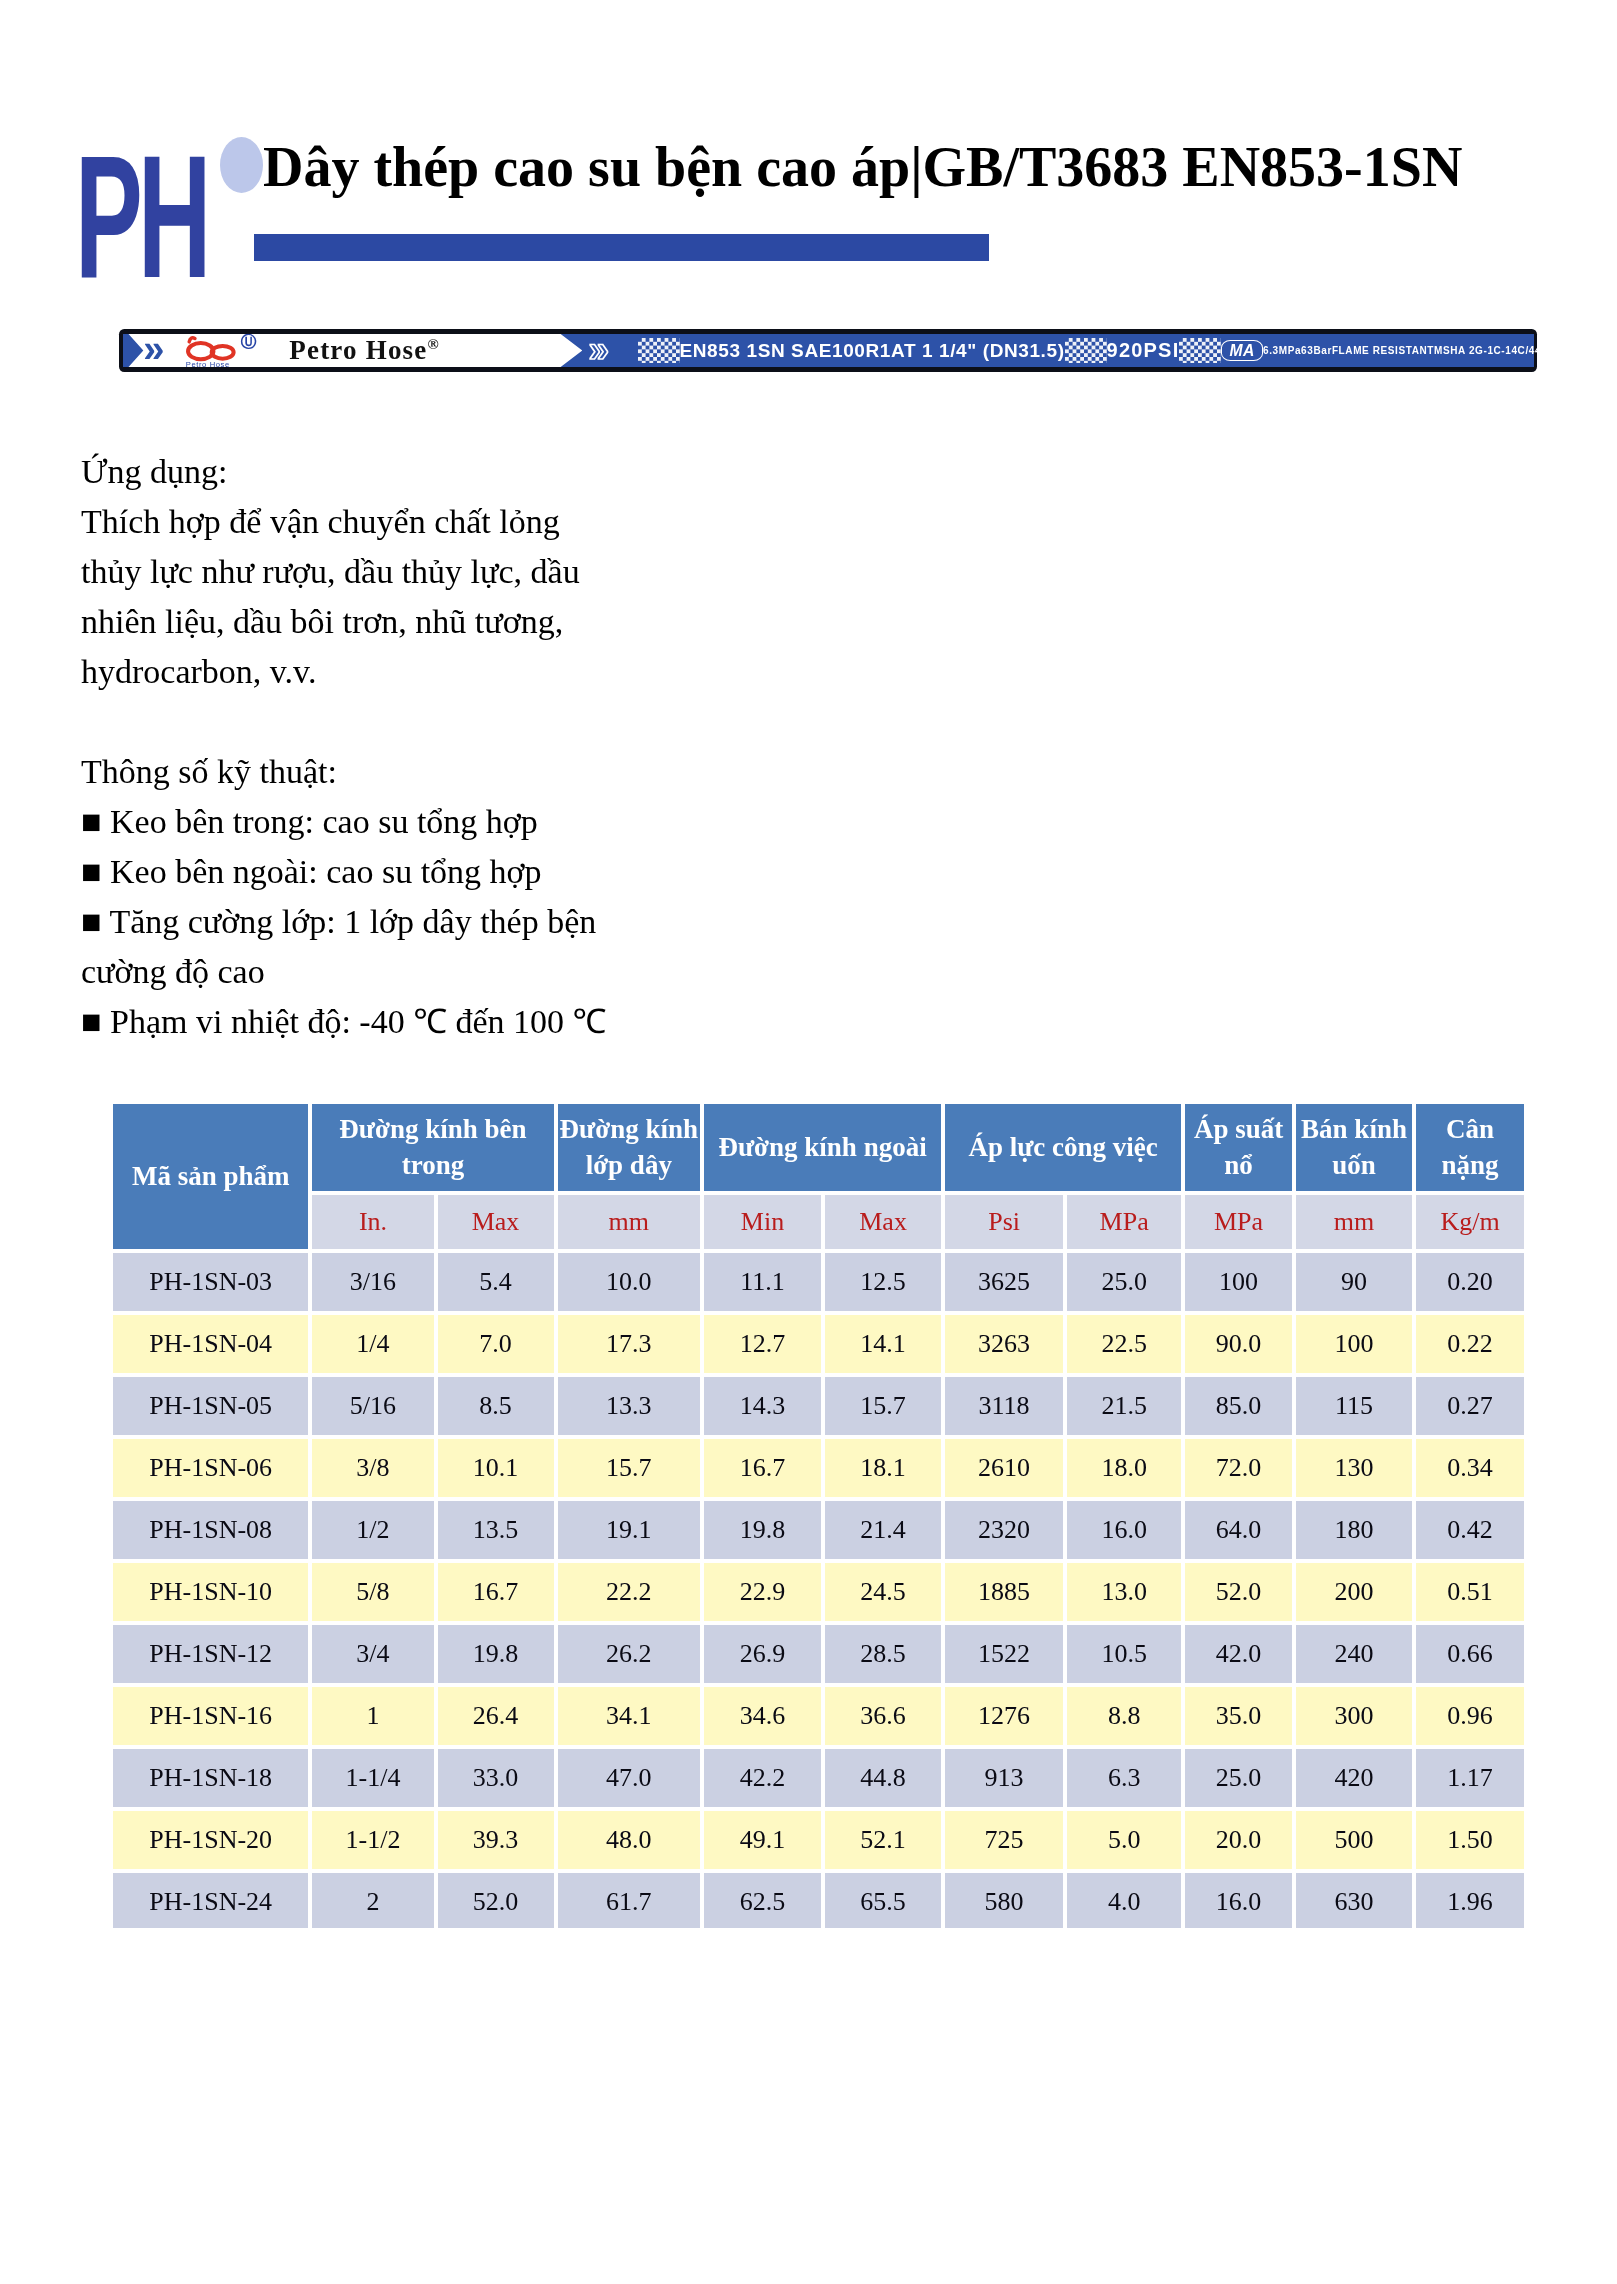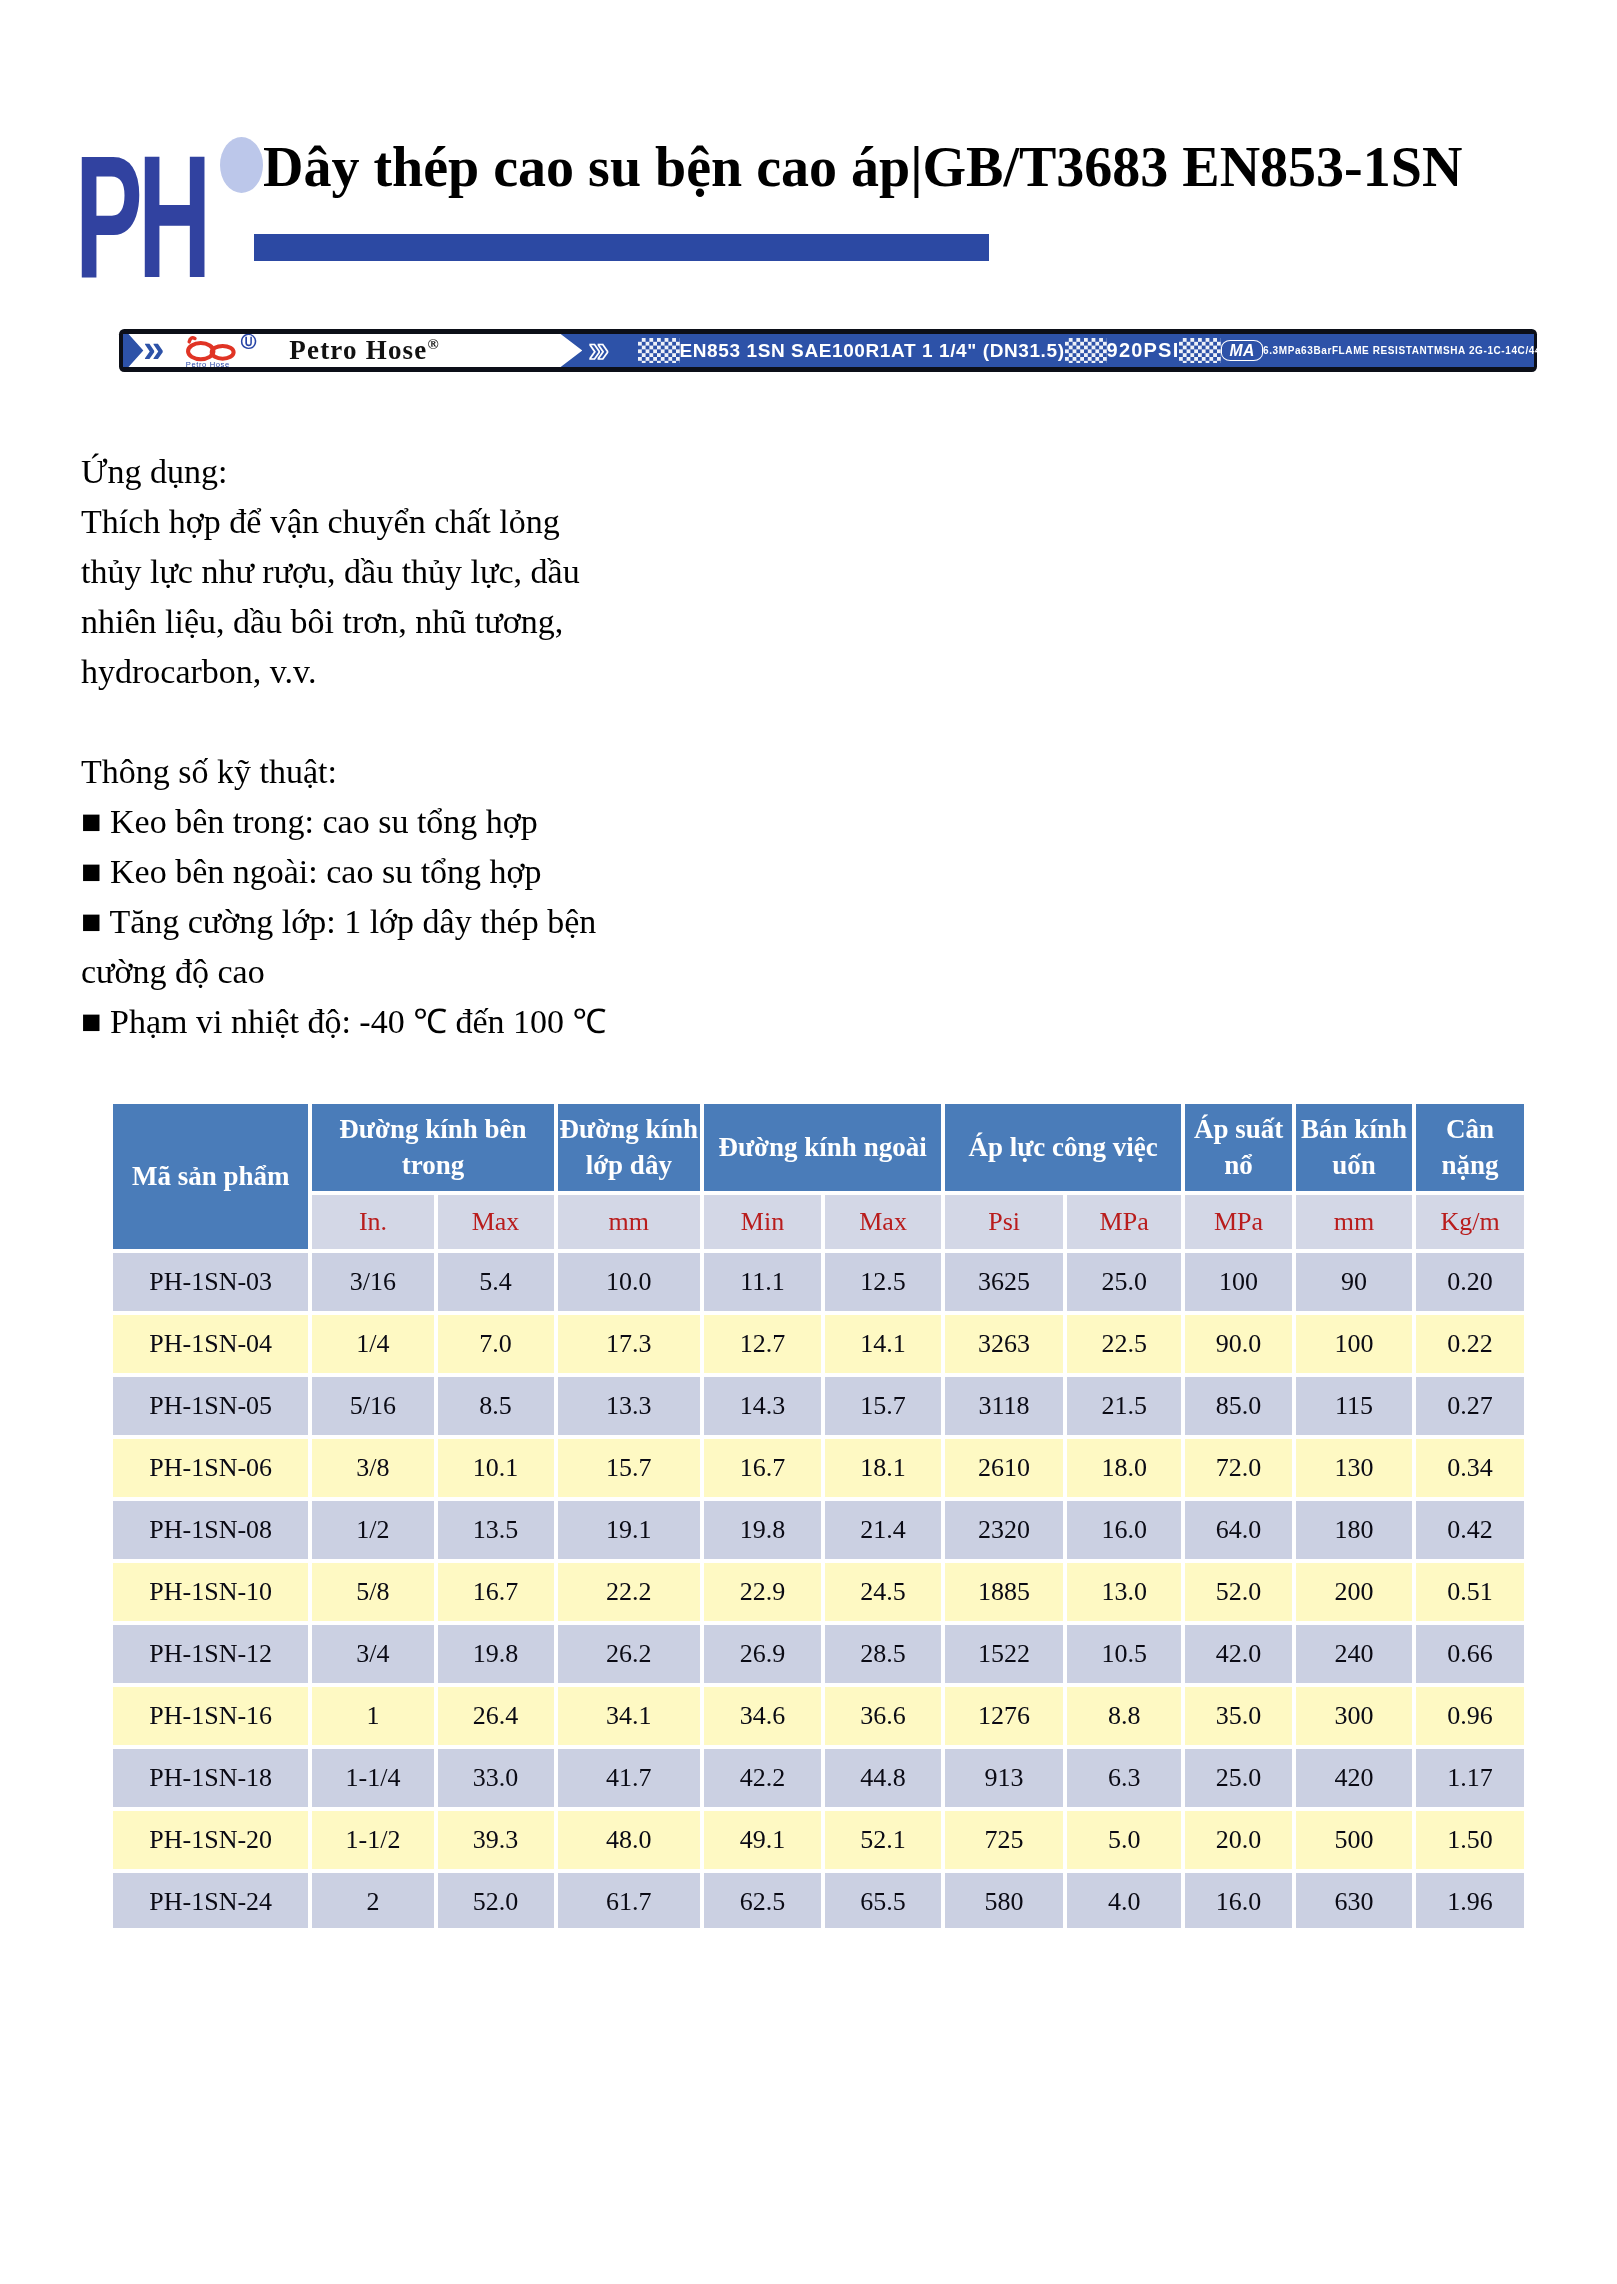--- a/index.html
+++ b/index.html
@@ -315,21 +315,21 @@
           <td>1276</td>
           <td>8.8</td>
           <td>35.0</td>
           <td>300</td>
           <td>0.96</td>
         </tr>
         <tr class="odd">
           <td>PH-1SN-18</td>
           <td>1-1/4</td>
           <td>33.0</td>
-          <td>41.7</td>
+          <td>47.0</td>
           <td>42.2</td>
           <td>44.8</td>
           <td>913</td>
           <td>6.3</td>
           <td>25.0</td>
           <td>420</td>
           <td>1.17</td>
         </tr>
         <tr class="even">
           <td>PH-1SN-20</td>

